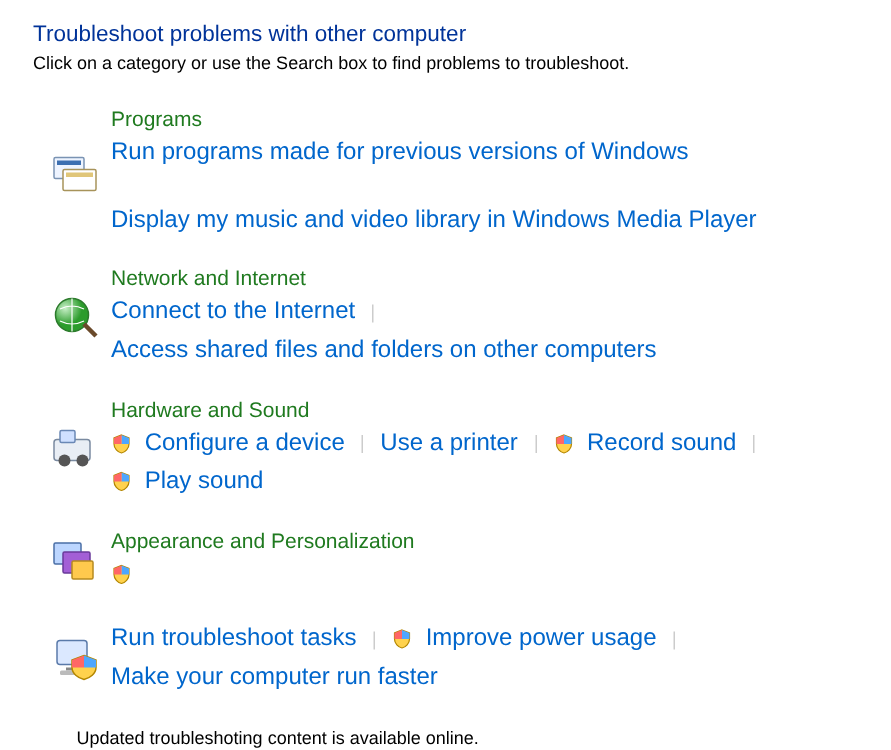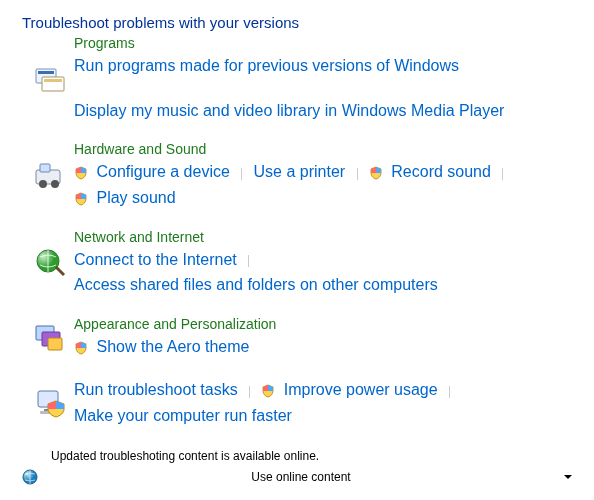--- a/index.html
+++ b/index.html
@@ -95,79 +95,38 @@
     width: 0; height: 0;
     border-left: 4px solid transparent;
     border-right: 4px solid transparent;
     border-top: 4px solid #000;
   }
 </style>
 </head>
 <body>
 
 <div class="wrap">
-  <div class="title">Troubleshoot problems with your versions</div>
+  <div class="title">Troubleshoot problems with other computer</div>
+  <div class="subtitle">Click on a category or use the Search box to find problems to troubleshoot.</div>
 
   <div>
 
     <div class="cat">
       <svg class="cat-icon" viewBox="0 0 32 32">
         <rect x="2" y="6" width="20" height="14" rx="1" fill="#eef4ff" stroke="#7a93b3"></rect>
         <rect x="4" y="8" width="16" height="3" fill="#3c6fb1"></rect>
         <rect x="8" y="14" width="22" height="14" rx="1" fill="#fff" stroke="#a7935a"></rect>
         <rect x="10" y="16" width="18" height="3" fill="#e0c679"></rect>
       </svg>
       <div class="cat-body">
         <a class="cat-title">Programs</a>
         <div class="links">
           <a class="link">Run programs made for previous versions of Windows</a><br>
           <br>
           <a class="link">Display my music and video library in Windows Media Player</a>
-        </div>
-      </div>
-    </div>
-
-    <div class="cat">
-      <svg class="cat-icon" viewBox="0 0 32 32">
-        <rect x="2" y="10" width="24" height="14" rx="2" fill="#e9eef5" stroke="#7a8aa0"></rect>
-        <circle cx="9" cy="24" r="4" fill="#555"></circle>
-        <circle cx="21" cy="24" r="4" fill="#555"></circle>
-        <rect x="6" y="4" width="10" height="8" rx="1" fill="#cfe0ff" stroke="#6a88b5"></rect>
-      </svg>
-      <div class="cat-body">
-        <a class="cat-title">Hardware and Sound</a>
-        <div class="links">
-          <a class="link shielded">
-            <svg class="shield" width="14" height="14" viewBox="0 0 14 14">
-                <path d="M7 1 L12 3 V7 C12 10 9.5 12.5 7 13 C4.5 12.5 2 10 2 7 V3 Z" fill="#ffd24d" stroke="#b38600" stroke-width="0.8"></path>
-                <path d="M7 1 L12 3 V7 L7 7 Z" fill="#4da6ff"></path>
-                <path d="M7 7 L2 7 V3 L7 1 Z" fill="#ff6666"></path>
-              </svg>
-            <span>Configure a device</span>
-          </a>
-          <span class="sep"></span>
-          <a class="link">Use a printer</a>
-          <span class="sep"></span>
-          <a class="link shielded">
-            <svg class="shield" width="14" height="14" viewBox="0 0 14 14">
-                <path d="M7 1 L12 3 V7 C12 10 9.5 12.5 7 13 C4.5 12.5 2 10 2 7 V3 Z" fill="#ffd24d" stroke="#b38600" stroke-width="0.8"></path>
-                <path d="M7 1 L12 3 V7 L7 7 Z" fill="#4da6ff"></path>
-                <path d="M7 7 L2 7 V3 L7 1 Z" fill="#ff6666"></path>
-              </svg>
-            <span>Record sound</span>
-          </a>
-          <span class="sep"></span>
-          <a class="link shielded">
-            <svg class="shield" width="14" height="14" viewBox="0 0 14 14">
-                <path d="M7 1 L12 3 V7 C12 10 9.5 12.5 7 13 C4.5 12.5 2 10 2 7 V3 Z" fill="#ffd24d" stroke="#b38600" stroke-width="0.8"></path>
-                <path d="M7 1 L12 3 V7 L7 7 Z" fill="#4da6ff"></path>
-                <path d="M7 7 L2 7 V3 L7 1 Z" fill="#ff6666"></path>
-              </svg>
-            <span>Play sound</span>
-          </a>
         </div>
       </div>
     </div>
 
     <div class="cat">
       <svg class="cat-icon" viewBox="0 0 32 32">
         <circle cx="14" cy="14" r="11" fill="url(#g1)" stroke="#2c7a2c"></circle>
         <defs>
             <radialGradient id="g1" cx="30%" cy="30%">
               <stop offset="0%" stop-color="#c8f0c8"></stop>
@@ -182,34 +141,75 @@
         <div class="links">
           <a class="link">Connect to the Internet</a>
           <span class="sep"></span>
           <a class="link">Access shared files and folders on other computers</a>
         </div>
       </div>
     </div>
 
     <div class="cat">
       <svg class="cat-icon" viewBox="0 0 32 32">
+        <rect x="2" y="10" width="24" height="14" rx="2" fill="#e9eef5" stroke="#7a8aa0"></rect>
+        <circle cx="9" cy="24" r="4" fill="#555"></circle>
+        <circle cx="21" cy="24" r="4" fill="#555"></circle>
+        <rect x="6" y="4" width="10" height="8" rx="1" fill="#cfe0ff" stroke="#6a88b5"></rect>
+      </svg>
+      <div class="cat-body">
+        <a class="cat-title">Hardware and Sound</a>
+        <div class="links">
+          <a class="link shielded">
+            <svg class="shield" width="14" height="14" viewBox="0 0 14 14">
+                <path d="M7 1 L12 3 V7 C12 10 9.5 12.5 7 13 C4.5 12.5 2 10 2 7 V3 Z" fill="#ffd24d" stroke="#b38600" stroke-width="0.8"></path>
+                <path d="M7 1 L12 3 V7 L7 7 Z" fill="#4da6ff"></path>
+                <path d="M7 7 L2 7 V3 L7 1 Z" fill="#ff6666"></path>
+              </svg>
+            <span>Configure a device</span>
+          </a>
+          <span class="sep"></span>
+          <a class="link">Use a printer</a>
+          <span class="sep"></span>
+          <a class="link shielded">
+            <svg class="shield" width="14" height="14" viewBox="0 0 14 14">
+                <path d="M7 1 L12 3 V7 C12 10 9.5 12.5 7 13 C4.5 12.5 2 10 2 7 V3 Z" fill="#ffd24d" stroke="#b38600" stroke-width="0.8"></path>
+                <path d="M7 1 L12 3 V7 L7 7 Z" fill="#4da6ff"></path>
+                <path d="M7 7 L2 7 V3 L7 1 Z" fill="#ff6666"></path>
+              </svg>
+            <span>Record sound</span>
+          </a>
+          <span class="sep"></span>
+          <a class="link shielded">
+            <svg class="shield" width="14" height="14" viewBox="0 0 14 14">
+                <path d="M7 1 L12 3 V7 C12 10 9.5 12.5 7 13 C4.5 12.5 2 10 2 7 V3 Z" fill="#ffd24d" stroke="#b38600" stroke-width="0.8"></path>
+                <path d="M7 1 L12 3 V7 L7 7 Z" fill="#4da6ff"></path>
+                <path d="M7 7 L2 7 V3 L7 1 Z" fill="#ff6666"></path>
+              </svg>
+            <span>Play sound</span>
+          </a>
+        </div>
+      </div>
+    </div>
+
+    <div class="cat">
+      <svg class="cat-icon" viewBox="0 0 32 32">
         <rect x="2" y="4" width="18" height="14" rx="1" fill="#bcd6ff" stroke="#4a6fa6"></rect>
         <rect x="8" y="10" width="18" height="14" rx="1" fill="#a35fd6" stroke="#6a3a9a"></rect>
         <rect x="14" y="16" width="14" height="12" rx="1" fill="#ffc94d" stroke="#b78a1f"></rect>
       </svg>
       <div class="cat-body">
         <a class="cat-title">Appearance and Personalization</a>
         <div class="links">
           <a class="link shielded">
             <svg class="shield" width="14" height="14" viewBox="0 0 14 14">
                 <path d="M7 1 L12 3 V7 C12 10 9.5 12.5 7 13 C4.5 12.5 2 10 2 7 V3 Z" fill="#ffd24d" stroke="#b38600" stroke-width="0.8"></path>
                 <path d="M7 1 L12 3 V7 L7 7 Z" fill="#4da6ff"></path>
                 <path d="M7 7 L2 7 V3 L7 1 Z" fill="#ff6666"></path>
               </svg>
-            <span>Show the Aero theme</span>
           </a>
         </div>
       </div>
     </div>
 
     <div class="cat">
       <svg class="cat-icon" viewBox="0 0 32 32">
         <rect x="4" y="4" width="20" height="16" rx="2" fill="#dbe8ff" stroke="#5a7aaa"></rect>
         <rect x="10" y="22" width="8" height="2" fill="#888"></rect>
         <rect x="6" y="24" width="16" height="3" rx="1" fill="#bbb"></rect>

